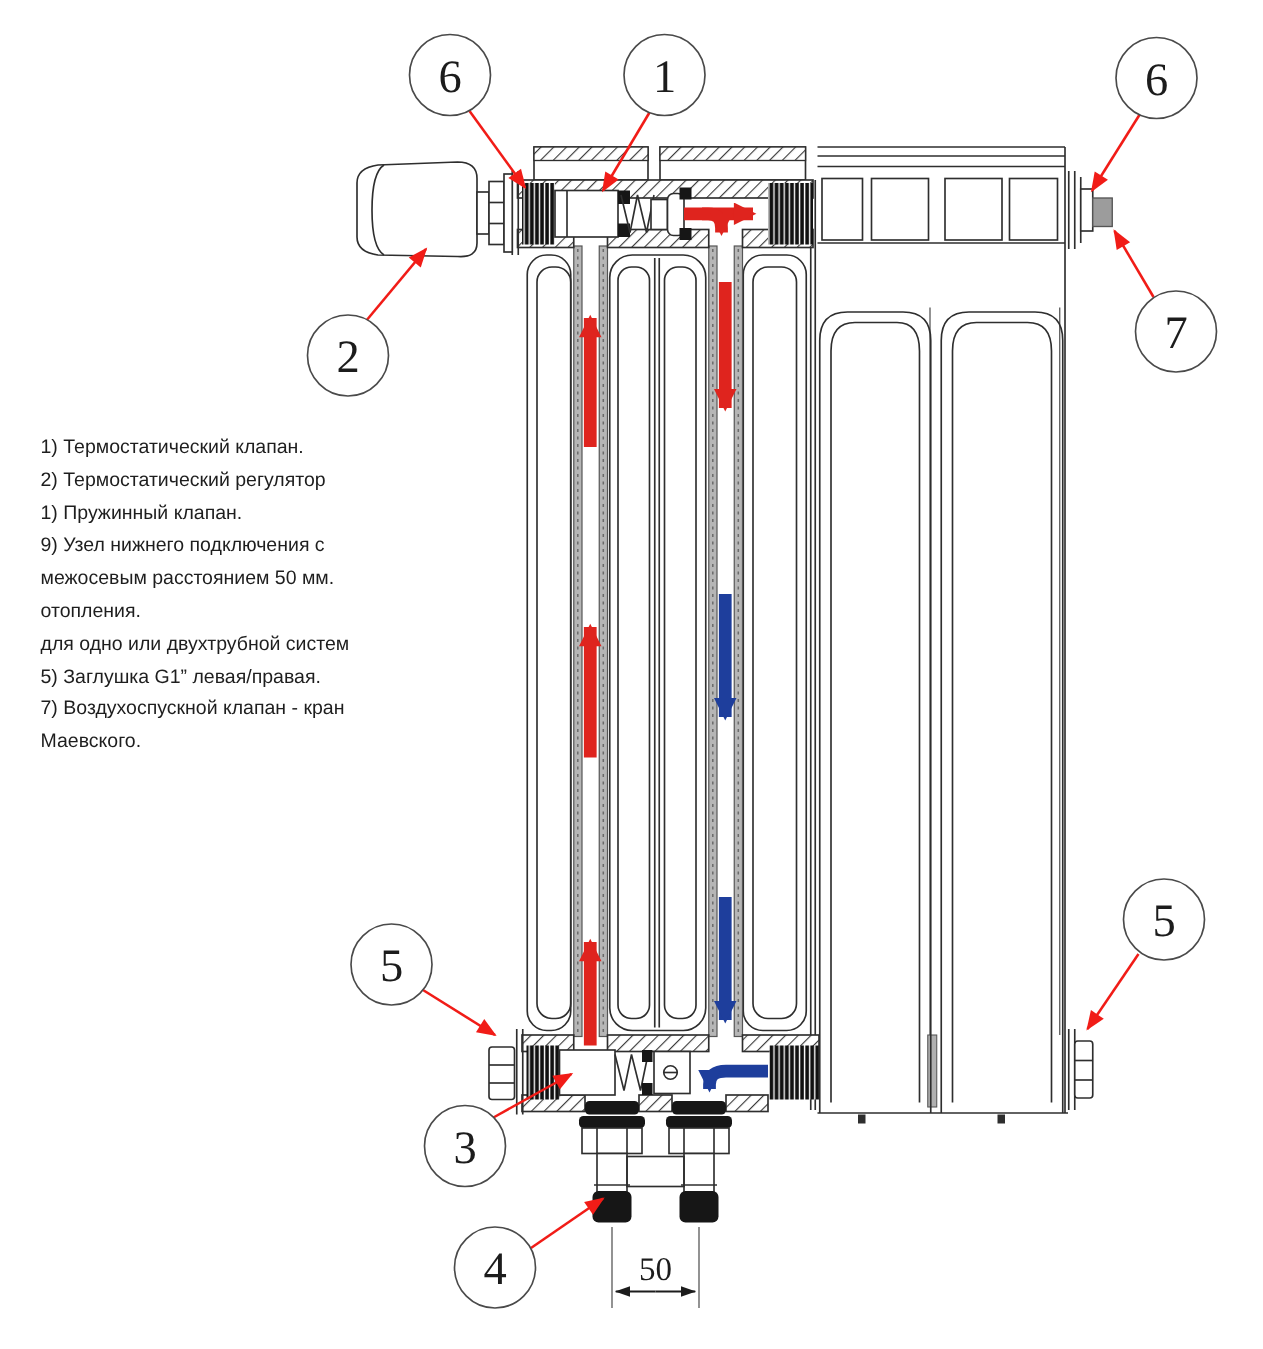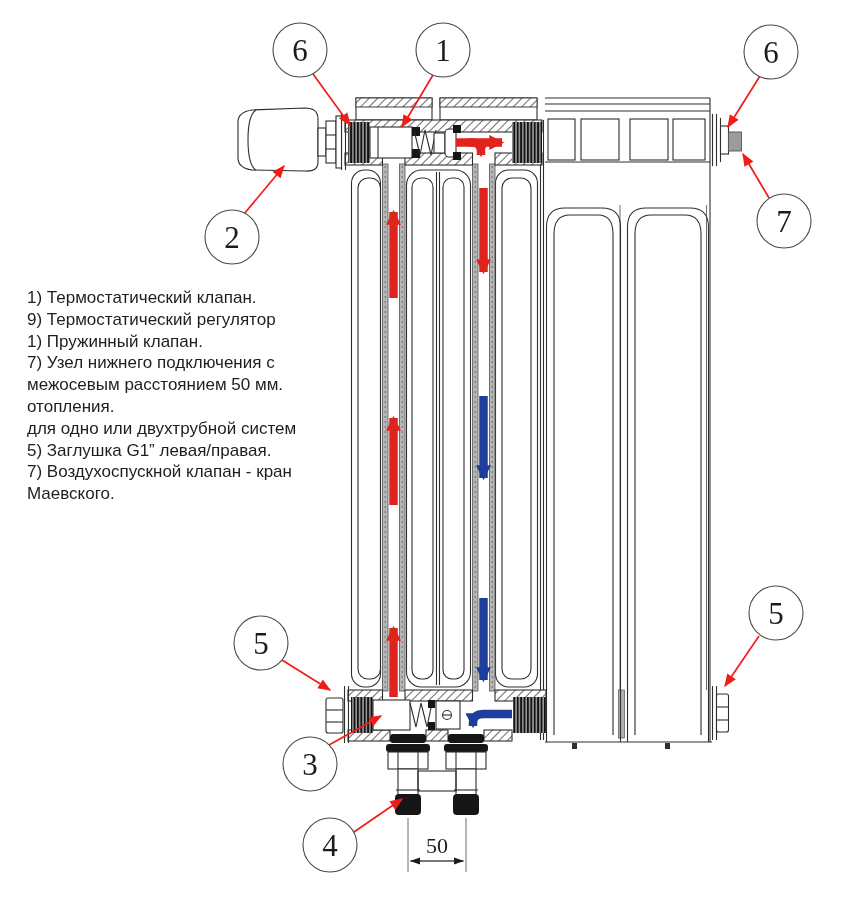--- a/index.html
+++ b/index.html
@@ -1,37 +1,37 @@
 <!DOCTYPE html>
 <html><head>
 <meta charset="utf-8">
 <style>
   html,body{margin:0;padding:0;background:#ffffff;}
   #canvas{position:relative;width:842px;height:899px;background:#ffffff;overflow:hidden;
           font-family:"Liberation Sans", sans-serif;}
   #drawing{position:absolute;left:0;top:0;}
   .legend{position:absolute;left:27px;top:287px;width:330px;color:#1e1e1e;
-          font-size:17px;line-height:21.8px;letter-spacing:0;}
+          font-size:13px;line-height:21.8px;letter-spacing:0;}
   .legend-line{white-space:nowrap;}
   svg .ln{stroke:#2e2e2e;stroke-width:1.1;fill:none;}
   svg .lnthin{stroke:#4a4a4a;stroke-width:0.8;fill:none;}
   svg .wfill{fill:#ffffff;stroke:#2e2e2e;stroke-width:1.1;}
   svg text.callout-num{font-family:"Liberation Serif", serif;font-size:31px;fill:#1c1c1c;}
   svg text.dim-num{font-family:"Liberation Serif", serif;font-size:22px;fill:#1c1c1c;}
 </style>
 </head>
 <body>
 
 <div id="canvas">
 
   <div class="legend">
     <div class="legend-line">1) Термостатический клапан.</div>
-    <div class="legend-line">9) Термостатический регулятор</div>
+    <div class="legend-line">2) Термостатический регулятор</div>
     <div class="legend-line">1) Пружинный клапан.</div>
-    <div class="legend-line">7) Узел нижнего подключения с</div>
+    <div class="legend-line">9) Узел нижнего подключения с</div>
     <div class="legend-line">межосевым расстоянием 50 мм.</div>
     <div class="legend-line">отопления.</div>
     <div class="legend-line">для одно или двухтрубной систем</div>
     <div class="legend-line">5) Заглушка G1” левая/правая.</div>
     <div class="legend-line">7) Воздухоспускной клапан - кран</div>
     <div class="legend-line">Маевского.</div>
   </div>
 
   <svg id="drawing" width="842" height="899" viewBox="0 0 842 899">
     <defs>

